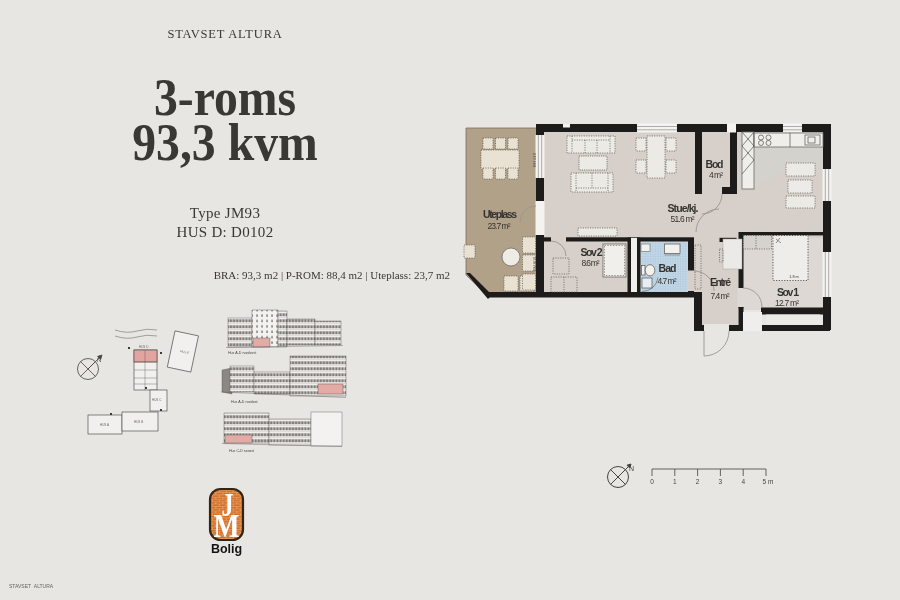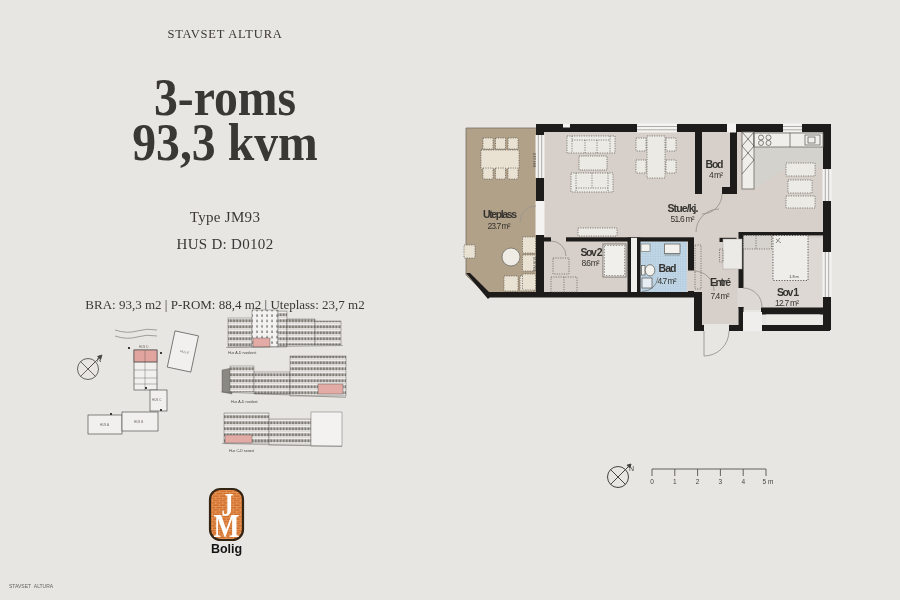--- a/index.html
+++ b/index.html
@@ -1,20 +1,20 @@
 <!DOCTYPE html>
 <html><head><meta charset="utf-8"><style>
 html,body{margin:0;padding:0}
 body{width:900px;height:600px;background:#e8e6e3;position:relative;overflow:hidden;
      font-family:"Liberation Sans",sans-serif;}
 .serif{font-family:"Liberation Serif",serif;color:#3a3835;}
 #brand{position:absolute;left:0;top:26.5px;width:450px;text-align:center;font-size:12.5px;letter-spacing:0.8px;}
 #title{position:absolute;left:0;top:74.5px;width:450px;text-align:center;font-size:53px;font-weight:bold;line-height:45.5px;transform:scaleX(0.9);transform-origin:225px 0;}
-#type{position:absolute;left:0;top:203.5px;width:450px;text-align:center;font-size:15px;letter-spacing:0.3px;line-height:27px;}
-#bra{position:absolute;left:0;top:268.5px;width:450px;text-align:center;font-size:13px;margin-top:28px;}
+#type{position:absolute;left:0;top:203.5px;width:450px;text-align:center;font-size:15px;letter-spacing:0.3px;line-height:19px;}
+#bra{position:absolute;left:0;top:268.5px;width:450px;text-align:right;font-size:11px;}
 #tiny{position:absolute;left:9px;top:583px;font-size:5px;color:#66645f;letter-spacing:0px;}
 svg{position:absolute;}
 </style></head>
 <body>
 <div id="brand" class="serif">STAVSET ALTURA</div>
 <div id="title" class="serif">3-roms<br>93,3 kvm</div>
 <div id="type" class="serif">Type JM93<br>HUS D: D0102</div>
 <div id="bra" class="serif">BRA: 93,3 m2 | P-ROM: 88,4 m2 | Uteplass: 23,7 m2</div>
 <div id="tiny">STAVSET&nbsp;&nbsp;ALTURA</div>
 

